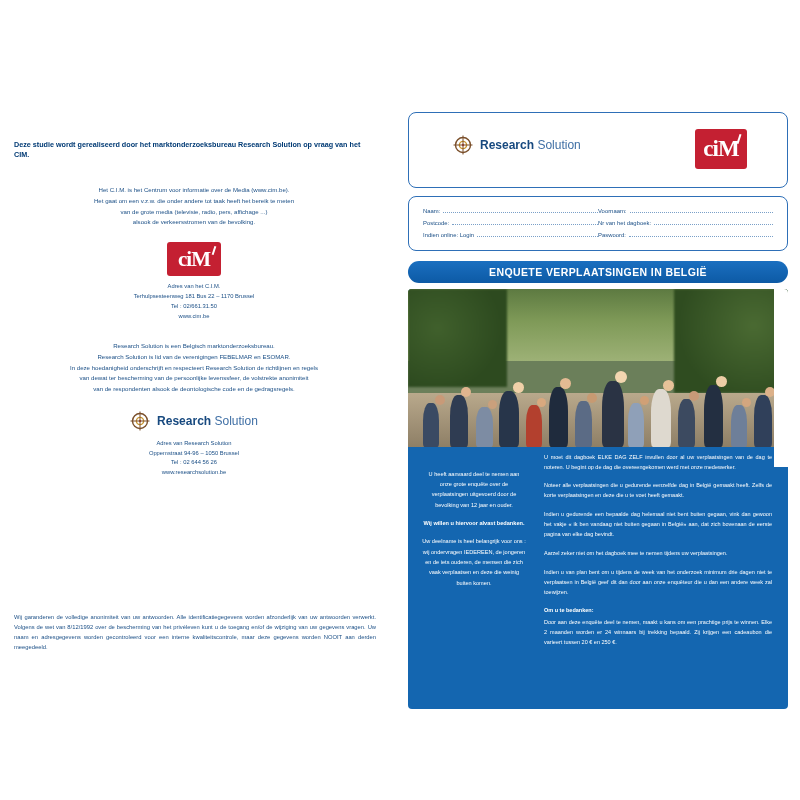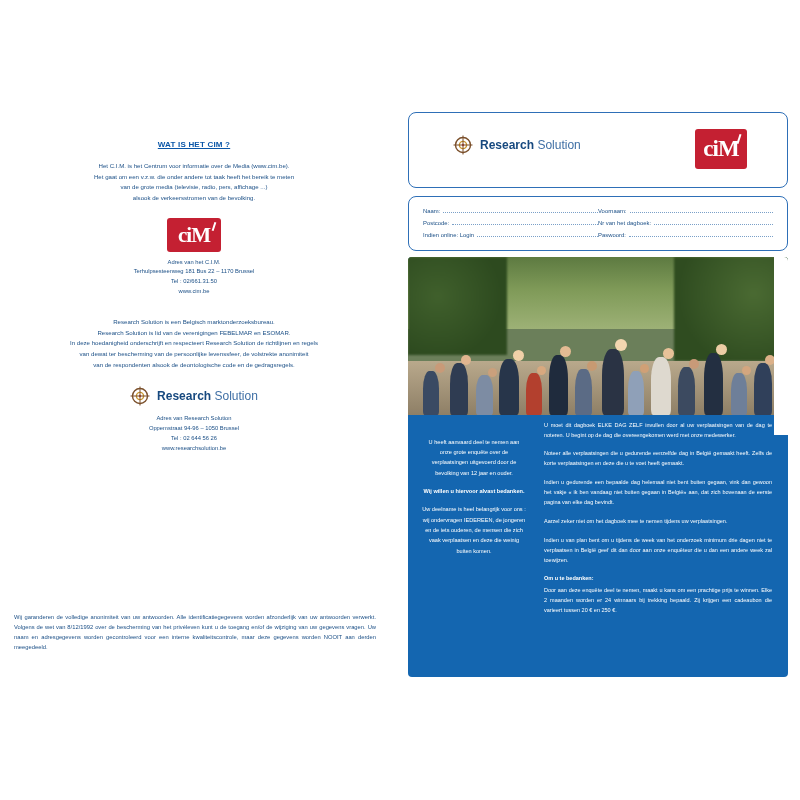--- a/index.html
+++ b/index.html
@@ -262,22 +262,22 @@
     background: #ffffff;
   }
 </style>
 </head>
 <body>
 
 <div id="page">
 
   <div class="left-panel">
 
-
-    <div class="sec-title">WAT IS HET CIM ?</div>
+    <div class="lead-line">Deze studie wordt gerealiseerd door het marktonderzoeksbureau Research Solution op vraag van het CIM.</div>
+
     <div class="sec-body" style="white-space: pre-line;">Het C.I.M. is het Centrum voor informatie over de Media (www.cim.be).
 Het gaat om een v.z.w. die onder andere tot taak heeft het bereik te meten
 van de grote media (televisie, radio, pers, affichage ...)
 alsook de verkeersstromen van de bevolking.</div>
 
     <div class="cim-logo-wrap">
       <div class="cim-logo">
         <span>ciM</span>
         <span class="tick"></span>
       </div>
@@ -368,20 +368,21 @@
           <span class="form-label">Indien online: Login</span>
           <span class="dotline"></span>
         </div>
         <div class="form-col">
           <span class="form-label">Paswoord:</span>
           <span class="dotline"></span>
         </div>
       </div>
     </div>
 
+    <div class="banner">ENQUETE VERPLAATSINGEN IN BELGIË</div>
 
     <div class="body-card">
 
       <div class="photo">
         <div class="sky"></div>
         <div class="trees-l"></div>
         <div class="trees-r"></div>
         <div class="ground"></div>
         <div class="crowd">
           <span class="p" style="left:4%;  width:16px; height:44px; background:#3a4a63;"></span>

